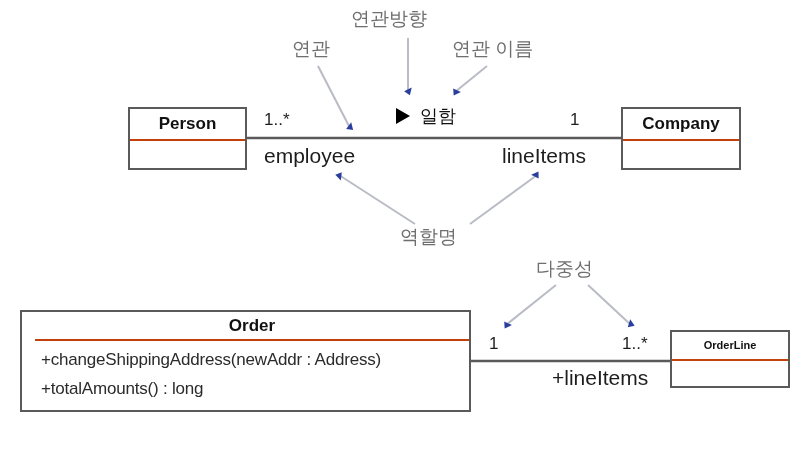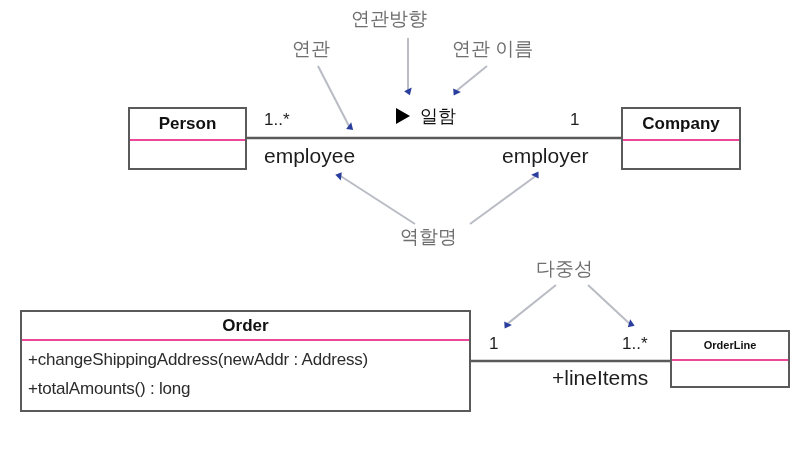--- a/index.html
+++ b/index.html
@@ -29,21 +29,21 @@
     position: absolute;
     box-sizing: border-box;
     border: 2px solid #5a5a5a;
     background: #ffffff;
   }
   .uml-class .name-compartment {
     box-sizing: border-box;
     text-align: center;
     font-weight: bold;
     color: #111111;
-    border-bottom: 2px solid #ec4899;
+    border-bottom: 2px solid #c2410c;
     white-space: nowrap;
     overflow: hidden;
   }
   .uml-class .member-compartment {
     box-sizing: border-box;
     color: #2b2b2b;
     border-radius: 8px;
   }
   .uml-class .member-compartment .member {
     white-space: nowrap;
@@ -63,21 +63,21 @@
   #class-company {
     left: 621px; top: 107px; width: 120px; height: 63px;
   }
   #class-company .name-compartment {
     height: 32px; line-height: 30px; font-size: 17px;
   }
   #class-company .member-compartment { height: 27px; }
 
   
   #class-order {
-    left: 20px; top: 310px; width: 451px; height: 102px;
+    left: 20px; top: 310px; width: 451px; height: 102px; padding-left: 13px;
   }
   #class-order .name-compartment {
     height: 29px; line-height: 27px; font-size: 17px;
   }
   #class-order .member-compartment {
     height: 69px; padding: 4px 0 0 6px; font-size: 17px;
   }
   #class-order .member-compartment .member { line-height: 29px; }
 
   
@@ -177,21 +177,21 @@
     <div class="name-compartment">Company</div>
     <div class="member-compartment"></div>
   </div>
 
   <div class="edge-text mult" style="left:264px; top:110px;">1..*</div>
 
   <div class="edge-text mult" style="left:570px; top:110px;">1</div>
 
   <div class="edge-text" style="left:264px; top:144px;">employee</div>
 
-  <div class="edge-text" style="left:502px; top:144px;">employer</div>
+  <div class="edge-text" style="left:502px; top:144px;">lineItems</div>
 
   <div id="assoc-name-group">
     <span id="assoc-direction-triangle"></span>
     <span id="assoc-name-label">일함</span>
   </div>
 
   <div class="uml-class" id="class-order">
     <div class="name-compartment">Order</div>
     <div class="member-compartment">
       <div class="member">+changeShippingAddress(newAddr : Address)</div>

